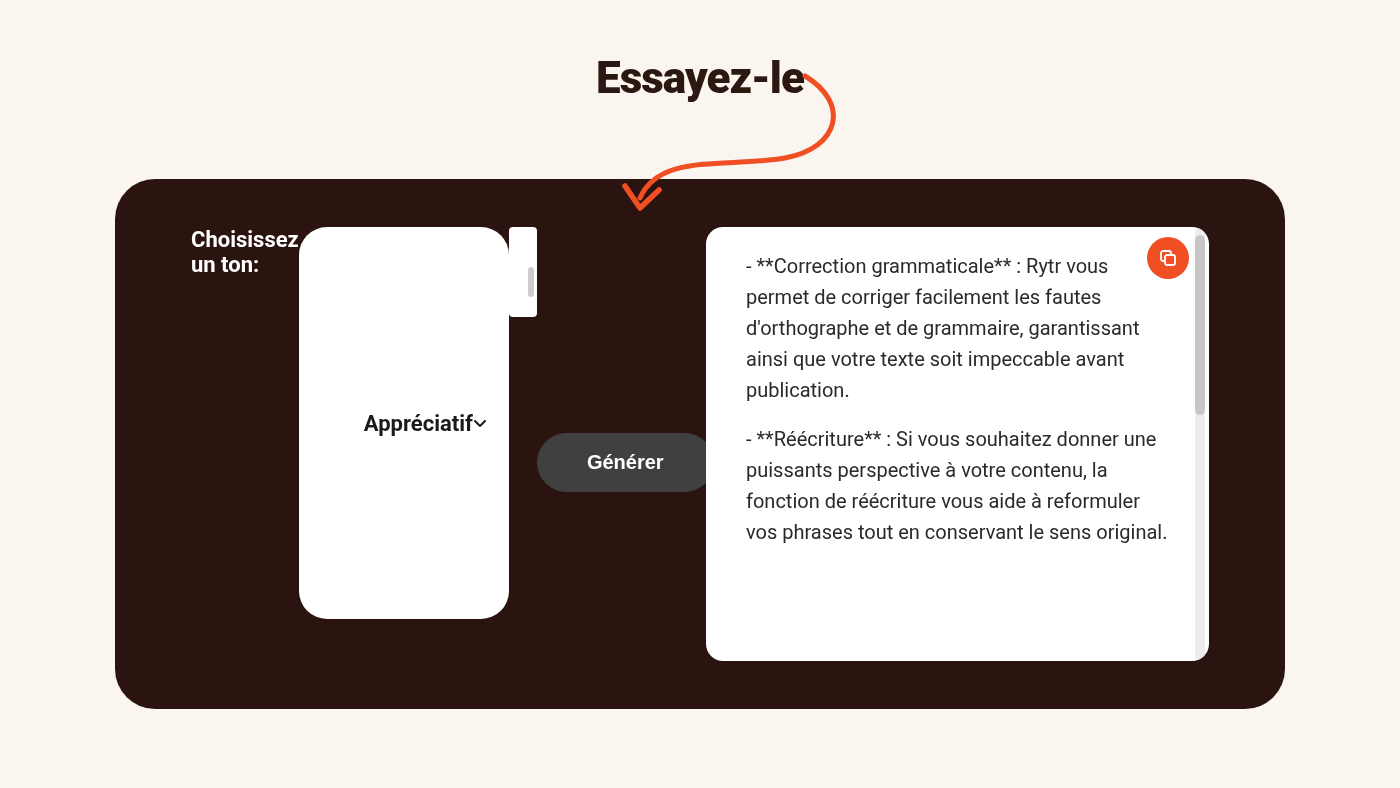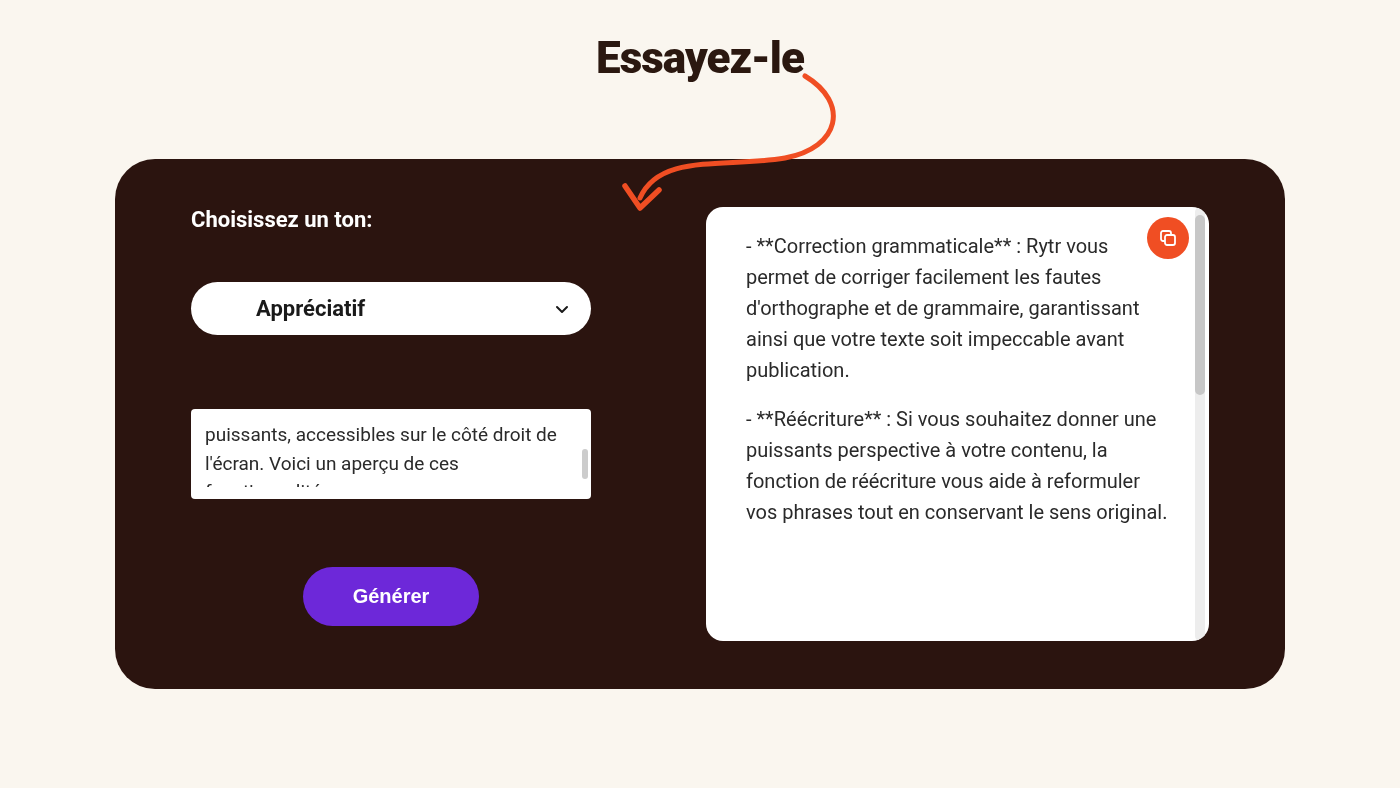--- a/index.html
+++ b/index.html
@@ -5,21 +5,21 @@
     * { margin: 0; padding: 0; box-sizing: border-box; }
     body {
       background: #faf6ef;
       font-family: -apple-system, BlinkMacSystemFont, 'Segoe UI', Roboto, sans-serif;
       width: 1400px;
       height: 788px;
       overflow: hidden;
     }
     .header {
       text-align: center;
-      padding-top: 32px;
+      padding-top: 52px;
       position: relative;
     }
     .title {
       font-size: 44px;
       font-weight: 900;
       color: #2b1810;
       letter-spacing: -1px;
     }
     .arrow-svg {
       position: absolute;
@@ -33,22 +33,21 @@
       border-radius: 40px;
       margin: 75px 115px 0 115px;
       padding: 48px 76px 48px 76px;
       display: flex;
       gap: 115px;
       height: 530px;
     }
     .left-col {
       width: 400px;
       display: flex;
-      flex-direction: column;
-      gap: 32px;
+      flex-direction: row;
     }
     .label {
       color: #fff;
       font-size: 22px;
       font-weight: 700;
       margin-bottom: 18px;
     }
     .select-wrap {
       background: #fff;
       border-radius: 28px;
@@ -91,21 +90,21 @@
     .scrollbar-hint {
       position: absolute;
       right: 3px;
       top: 40px;
       width: 6px;
       height: 30px;
       background: #ccc;
       border-radius: 3px;
     }
     .generate-btn {
-      background: #6d28d9;
+      background: #404040;
       color: #fff;
       font-size: 20px;
       font-weight: 700;
       border: none;
       border-radius: 30px;
       padding: 18px 50px;
       margin-top: 36px;
       align-self: center;
       cursor: pointer;
     }

